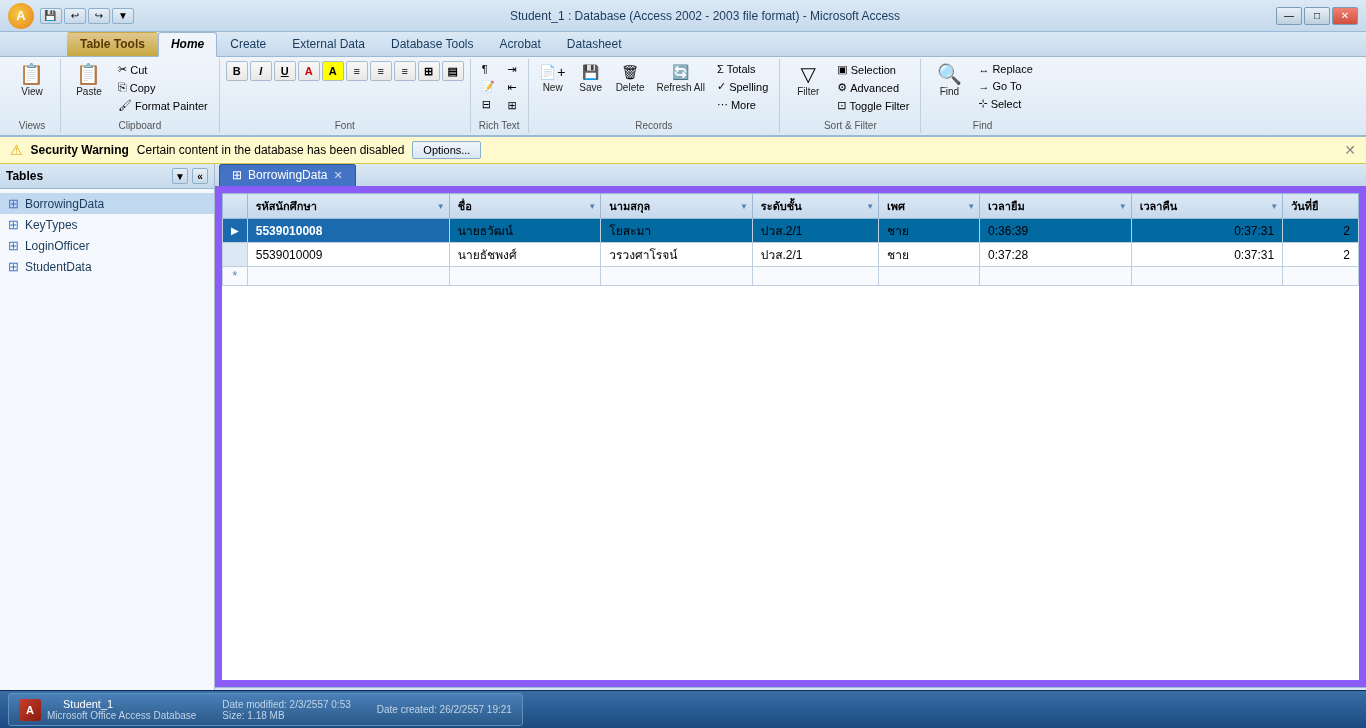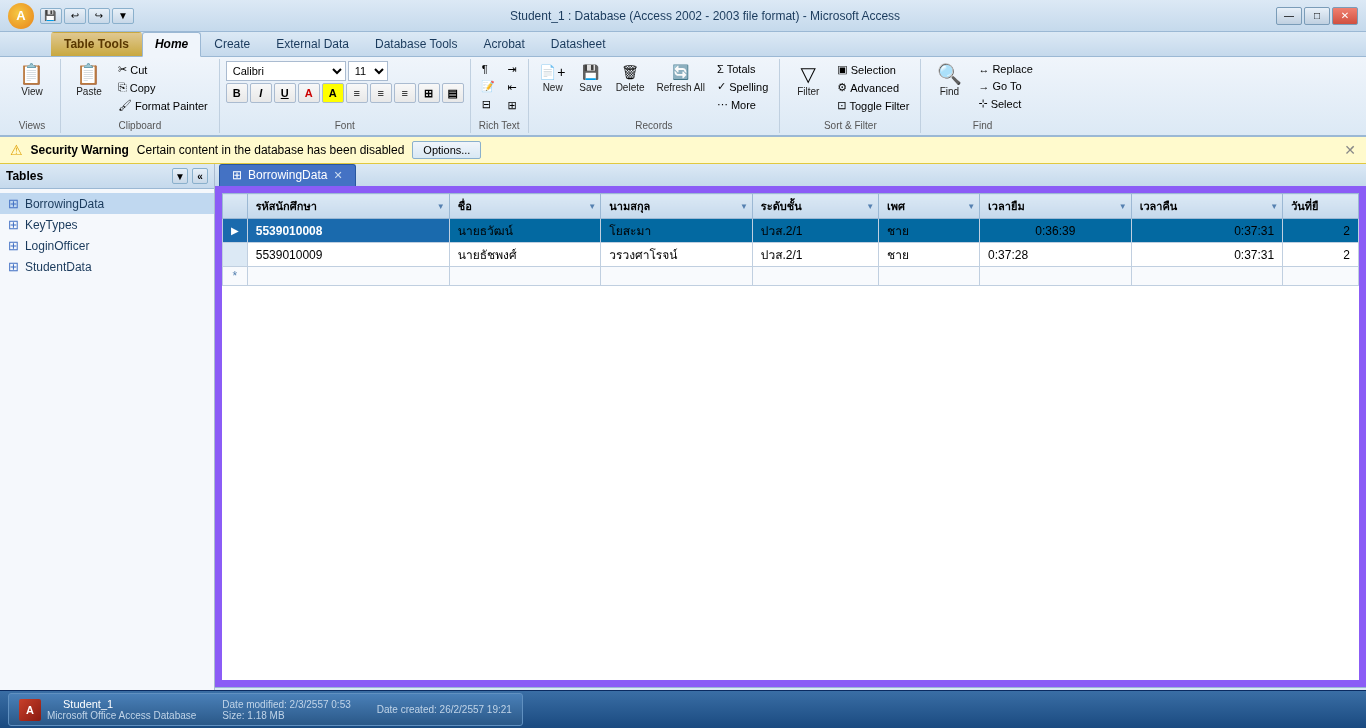--- a/index.html
+++ b/index.html
@@ -49,21 +49,21 @@
       display: flex; align-items: center; justify-content: center;
       cursor: pointer;
     }
     .win-btn.close { background: linear-gradient(to bottom, #f08070, #d05040); color: white; }
 
     
     .ribbon-tabs {
       background: linear-gradient(to bottom, #dce9f5, #c5d9ec);
       display: flex;
       align-items: flex-end;
-      padding-left: 51px;
+      padding-left: 67px;
       border-bottom: 1px solid #9bb8d4;
     }
     .tab-label {
       padding: 4px 12px 5px;
       font-size: 12px;
       cursor: pointer;
       border: 1px solid transparent;
       border-bottom: none;
       border-radius: 3px 3px 0 0;
       color: #1a3a5c;
@@ -526,28 +526,20 @@
           <span>🖌</span>
           <span>Format Painter</span>
         </div>
       </div>
     </div>
     <span class="ribbon-group-label">Clipboard</span>
   </div>
 
   <div class="ribbon-group">
     <div class="font-controls">
-      <div class="font-row1">
-        <select class="font-select">
-          <option>Calibri</option>
-        </select>
-        <select class="font-size-select">
-          <option>11</option>
-        </select>
-      </div>
       <div class="font-row2">
         <button class="fmt-btn">B</button>
         <button class="fmt-btn" style="font-style:italic">I</button>
         <button class="fmt-btn" style="text-decoration:underline">U</button>
         <button class="fmt-btn" style="color:#c00">A</button>
         <button class="fmt-btn" style="background:#ff0">A</button>
         <button class="fmt-btn">≡</button>
         <button class="fmt-btn">≡</button>
         <button class="fmt-btn">≡</button>
         <button class="fmt-btn">⊞</button>
@@ -758,21 +750,21 @@
           </tr>
         </thead>
         <tbody>
           <tr class="selected">
             <td class="row-selector">▶</td>
             <td style="background:#1a6aad;color:white;font-weight:bold">5539010008</td>
             <td>นายธวัฒน์</td>
             <td>โยสะมา</td>
             <td>ปวส.2/1</td>
             <td>ชาย</td>
-            <td style="text-align:center">0:36:39</td>
+            <td style="text-align:left">0:36:39</td>
             <td style="text-align:right">0:37:31</td>
             <td style="text-align:right">2</td>
           </tr>
           <tr>
             <td class="row-selector"></td>
             <td>5539010009</td>
             <td>นายธัชพงศ์</td>
             <td>วรวงศาโรจน์</td>
             <td>ปวส.2/1</td>
             <td>ชาย</td>

